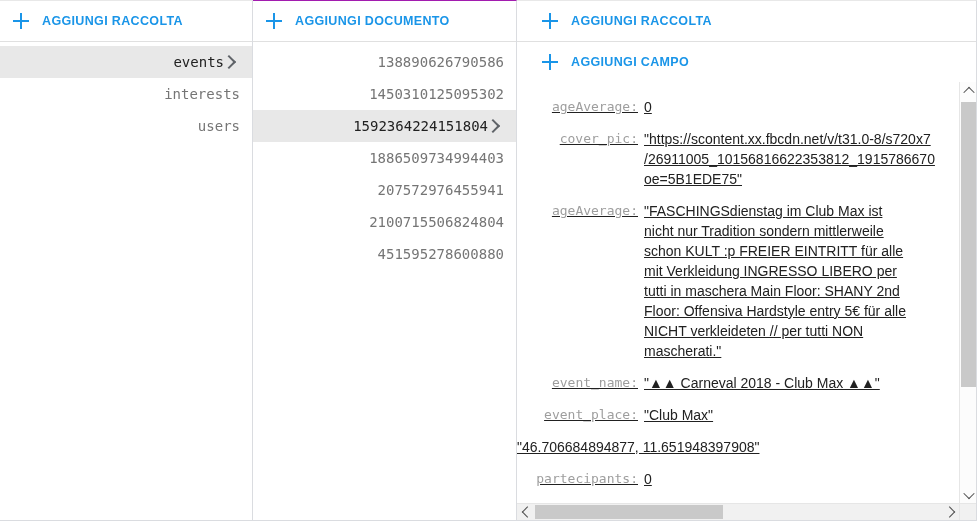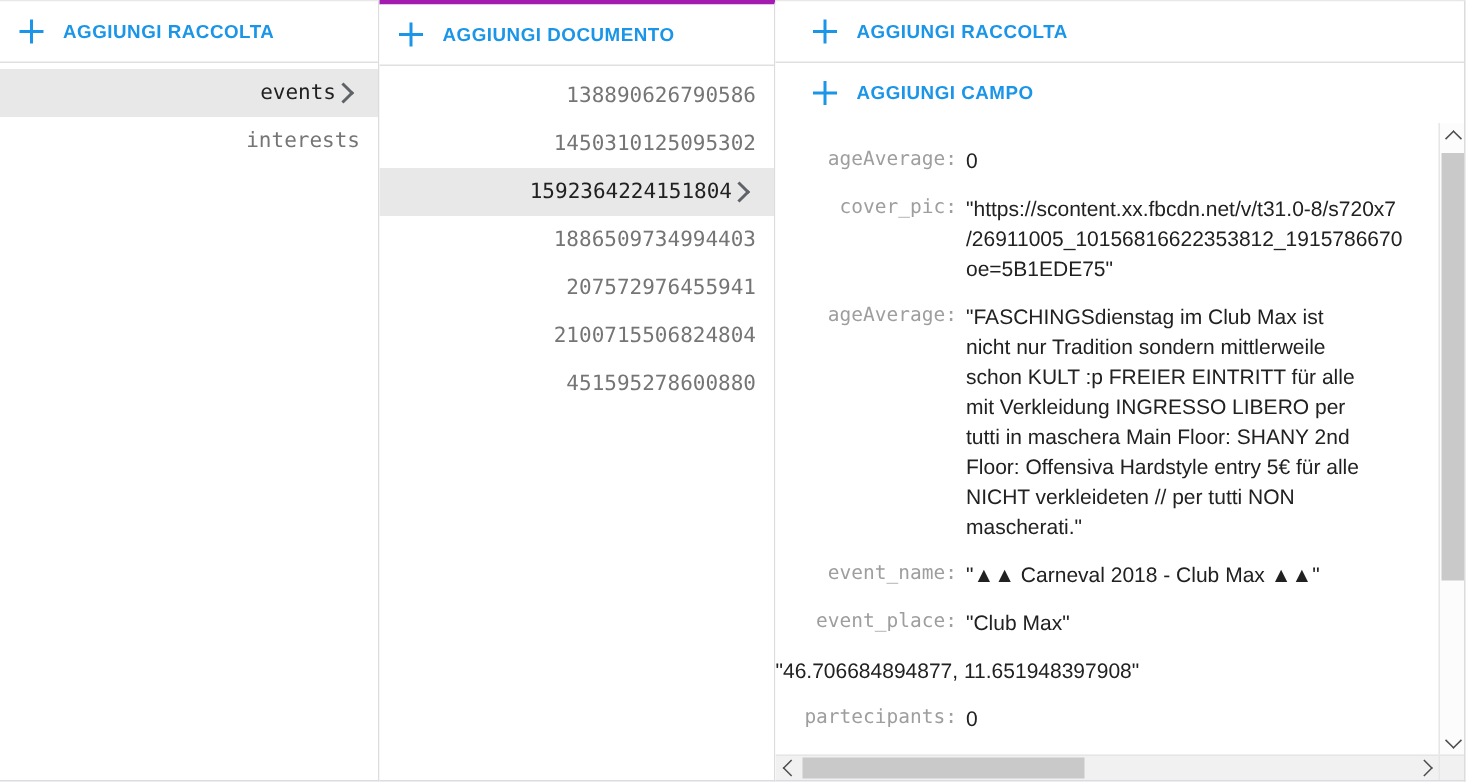--- a/index.html
+++ b/index.html
@@ -37,21 +37,21 @@
   .panel-collections {
     width: 253px;
     border-right: 1px solid #dadce0;
     border-bottom: 1px solid #dadce0;
     border-top: 1px solid #e8e8e8;
   }
   .panel-documents {
     width: 264px;
     border-right: 1px solid #dadce0;
     border-bottom: 1px solid #dadce0;
-    border-top: 3px solid #a21caf;
+    border-top: 1px solid #a21caf;
   }
   .panel-fields {
     width: 460px;
     border-top: 1px solid #e8e8e8;
     border-bottom: 1px solid #dadce0;
     border-right: 1px solid #dadce0;
   }
 
   
   .add-row {
@@ -150,20 +150,21 @@
     background: #fff;
   }
   .fields-scroll {
     position: absolute;
     top: 0;
     left: 0;
     right: 17px;
     bottom: 17px;
     overflow: hidden;
     padding-top: 9px;
+    text-decoration: underline;
   }
   .field-row {
     display: flex;
     align-items: flex-start;
     padding: 6px 0 6px 0;
     white-space: nowrap;
   }
   .field-label {
     flex: 0 0 auto;
     width: 127px;
@@ -307,20 +308,24 @@
     </div>
     <div class="list">
       <div class="list-row selected">
         <span class="row-text">events</span>
         <span class="chev-right"></span>
       </div>
       <div class="list-row">
         <span class="row-text">interests</span>
 
       </div>
+      <div class="list-row">
+        <span class="row-text">users</span>
+
+      </div>
     </div>
   </div>
 
   <div class="panel panel-documents">
     <div class="add-row">
       <span class="plus-icon"></span>
       <span class="add-label">AGGIUNGI DOCUMENTO</span>
     </div>
     <div class="list">
       <div class="list-row">

